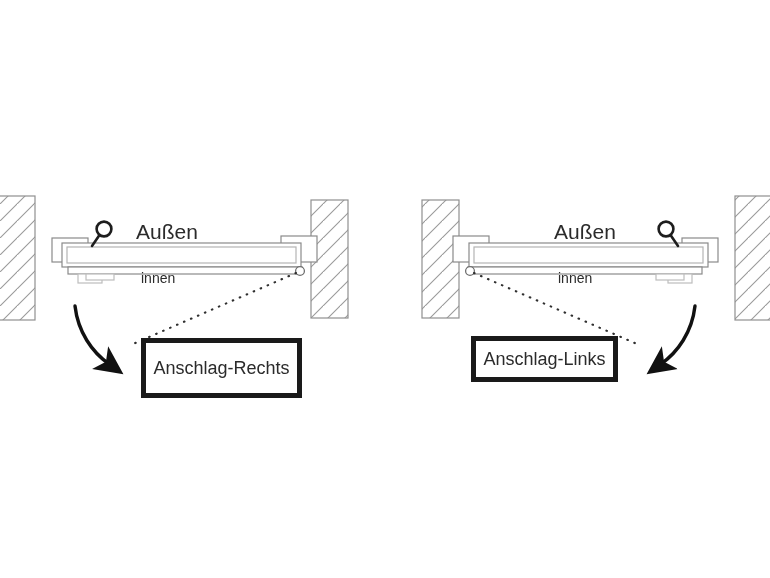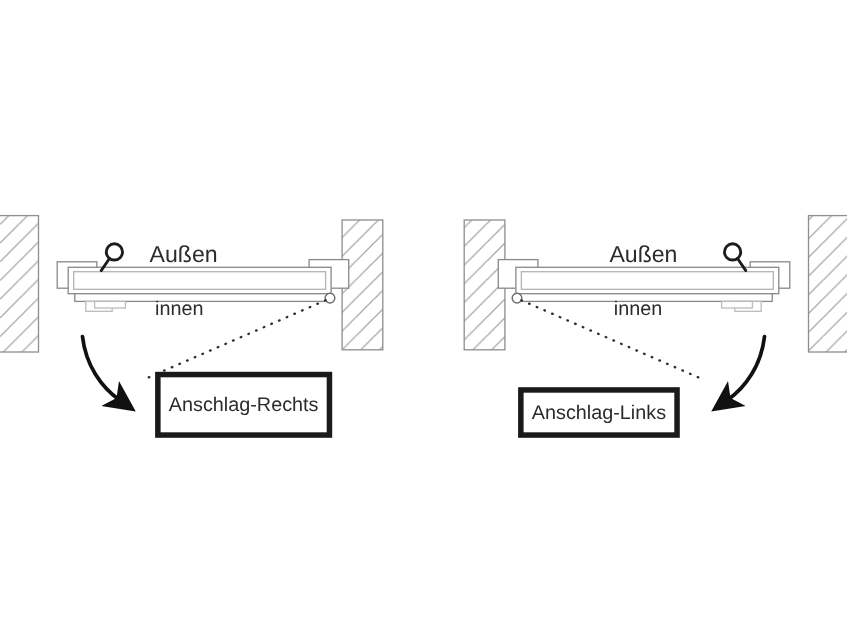--- a/index.html
+++ b/index.html
@@ -12,21 +12,21 @@
   #stage{position:relative;width:770px;height:578px;background:#fff;}
   #stage svg{position:absolute;left:0;top:0;}
   .txt{
     position:absolute;
     color:#2b2b2b;
     font-family:"Liberation Sans", sans-serif;
     white-space:nowrap;
     user-select:none;
   }
   .lbl-aussen{font-size:21px;letter-spacing:0px;}
-  .lbl-innen{font-size:18px;letter-spacing:0px;}
+  .lbl-innen{font-size:14px;letter-spacing:0px;}
   .boxwrap{
     position:absolute;
     background:#ffffff;
     border:5px solid #1a1a1a;
     box-sizing:border-box;
     display:flex;align-items:center;justify-content:center;
   }
   .boxwrap .boxtxt{
     font-size:18px;
     color:#2b2b2b;
@@ -138,17 +138,17 @@
   <div class="txt lbl-innen" style="left:141px;top:270px;">innen</div>
 
   <div class="boxwrap" style="left:141px;top:338px;width:161px;height:60px;">
     <span class="boxtxt">Anschlag-Rechts</span>
   </div>
 
   <div class="txt lbl-aussen" style="left:554px;top:220px;">Außen</div>
 
   <div class="txt lbl-innen" style="left:558px;top:270px;">innen</div>
 
-  <div class="boxwrap" style="left:471px;top:336px;width:147px;height:46px;margin-top:16px;">
+  <div class="boxwrap" style="left:471px;top:336px;width:147px;height:46px;">
     <span class="boxtxt">Anschlag-Links</span>
   </div>
 
 </div>
 
 </body></html>

